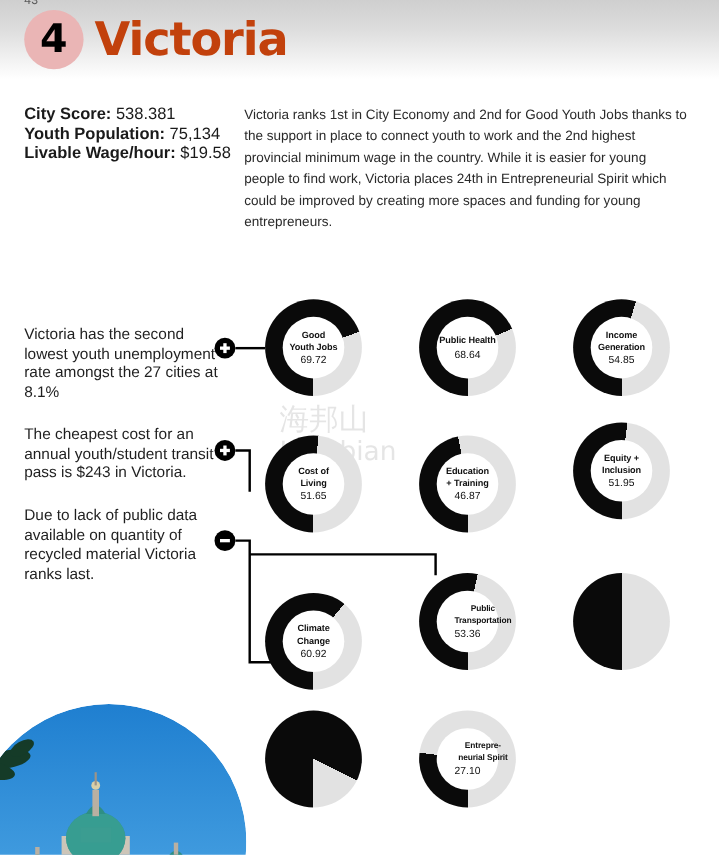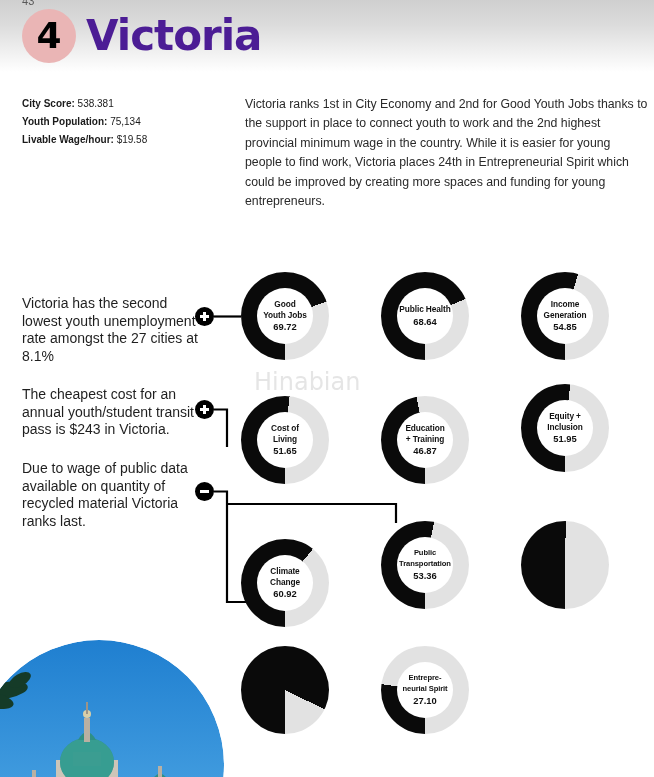--- a/index.html
+++ b/index.html
@@ -23,33 +23,33 @@
   .rank-badge{
     position:absolute;left:22px;top:9px;width:54px;height:54px;border-radius:50%;
     background:#eab5b5;display:flex;align-items:center;justify-content:center;
   }
   .rank-badge span{
     font-size:36px;font-weight:700;color:#000;line-height:1;
     font-family:"DejaVu Sans",sans-serif;
   }
   .city-title{
     position:absolute;left:86px;top:10px;
-    font-size:42px;font-weight:700;letter-spacing:-1px;color:#4c1d95;
+    font-size:42px;font-weight:700;letter-spacing:-1px;color:#c2410c;
     font-family:"DejaVu Sans",sans-serif;line-height:52px;
   }
 
   
   .stats{position:absolute;left:22px;top:95px;width:200px;}
-  .stat-row{font-size:10px;line-height:18px;color:#1a1a1a;white-space:nowrap;}
+  .stat-row{font-size:15px;line-height:18px;color:#1a1a1a;white-space:nowrap;}
   .stat-row b{font-weight:700;}
   .stat-val{font-weight:400;}
 
   
   .intro{
-    position:absolute;left:245px;top:95px;width:404px;
+    position:absolute;left:222px;top:95px;width:404px;
     font-size:12.3px;line-height:19.4px;color:#2a2a2a;
   }
 
   
   .watermark{
     position:absolute;left:254px;top:368px;width:200px;height:60px;
     color:rgba(150,150,150,.25);font-size:27px;line-height:28px;
     font-family:"DejaVu Sans",sans-serif;pointer-events:none;user-select:none;
   }
   .watermark .wm2{font-size:24px;}
@@ -84,22 +84,22 @@
   }
   .donut .hole{
     position:absolute;left:16px;top:16px;width:56px;height:56px;border-radius:50%;
     background:#fff;display:flex;flex-direction:column;
     align-items:center;justify-content:center;text-align:center;
   }
   .donut .lbl{
     font-size:8.3px;font-weight:700;line-height:10.5px;color:#111;
     letter-spacing:-.1px;white-space:nowrap;
   }
-  .donut .val{font-size:9.4px;font-weight:700;line-height:12px;color:#111;margin-top:1px;}
-  .donut.wide .lbl{font-size:7.6px;}
+  .donut .val{font-size:9.4px;font-weight:400;line-height:12px;color:#111;margin-top:1px;}
+  .donut.wide .lbl{font-size:7.6px;padding-left:28px;}
 
   
   .photo{
     position:absolute;left:-26px;top:640px;width:250px;height:250px;
     border-radius:50%;overflow:hidden;
   }
   .photo svg{display:block;}
 </style>
 </head>
 <body>
@@ -118,26 +118,27 @@
 
   <div class="stats">
       <div class="stat-row"><b>City Score:</b><span class="stat-val"> 538.381</span></div>
       <div class="stat-row"><b>Youth Population:</b><span class="stat-val"> 75,134</span></div>
       <div class="stat-row"><b>Livable Wage/hour:</b><span class="stat-val"> $19.58</span></div>
     </div>
 
   <div class="intro">Victoria ranks 1st in City Economy and 2nd for Good Youth Jobs thanks to the support in place to connect youth to work and the 2nd highest provincial minimum wage in the country.  While it is easier for young people to find work, Victoria places 24th in Entrepreneurial Spirit which could be improved by creating more spaces and funding for young entrepreneurs.</div>
 
   <div class="watermark">
+    <div class="wm1">海邦山</div>
     <div class="wm2">Hinabian</div>
   </div>
 
   <div id="annot-0" class="annot">Victoria has the second lowest youth unemployment rate amongst the 27 cities at 8.1%</div>
   <div id="annot-1" class="annot">The cheapest cost for an annual youth/student transit pass is $243 in Victoria.</div>
-  <div id="annot-2" class="annot">Due to wage of public data available on quantity of recycled material Victoria ranks last.</div>
+  <div id="annot-2" class="annot">Due to lack of public data available on quantity of recycled material Victoria ranks last.</div>
 
   <svg class="connectors" viewBox="0 0 654 777">
     <path d="M 214 316.5 L 241 316.5" stroke="#000" stroke-width="2.2" fill="none"></path>
     <path d="M 214 409.5 L 227 409.5 L 227 447" stroke="#000" stroke-width="2.2" fill="none"></path>
     <path d="M 214 491.5 L 227 491.5 L 227 602 L 247 602" stroke="#000" stroke-width="2.2" fill="none"></path>
     <path d="M 227 504 L 396 504 L 396 523" stroke="#000" stroke-width="2.2" fill="none"></path>
   </svg>
 
   <div id="badge-0" class="badge">
       <i class="h"></i>

